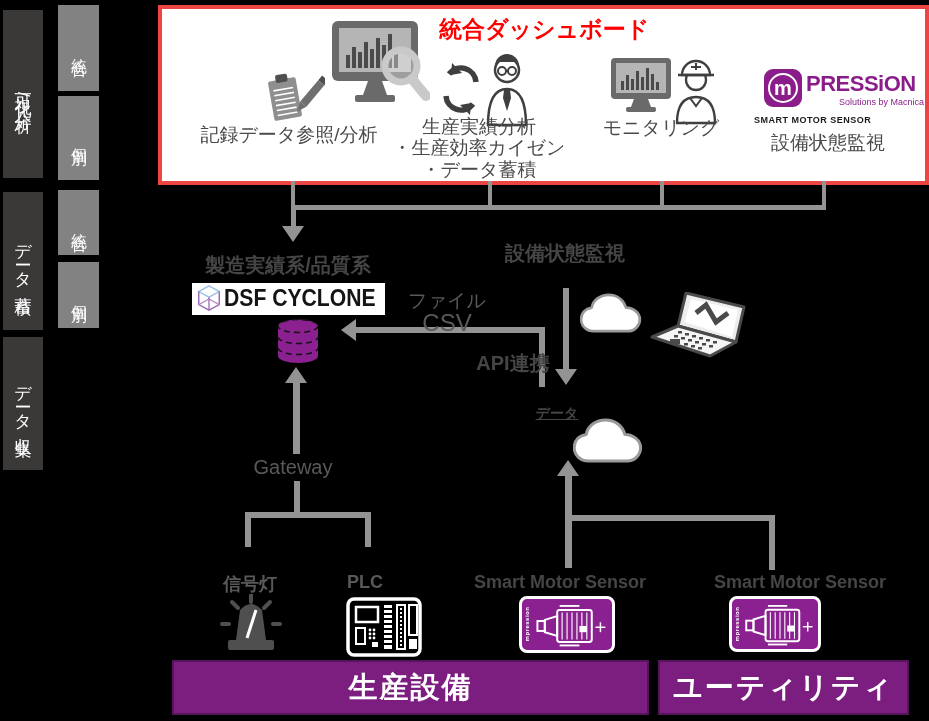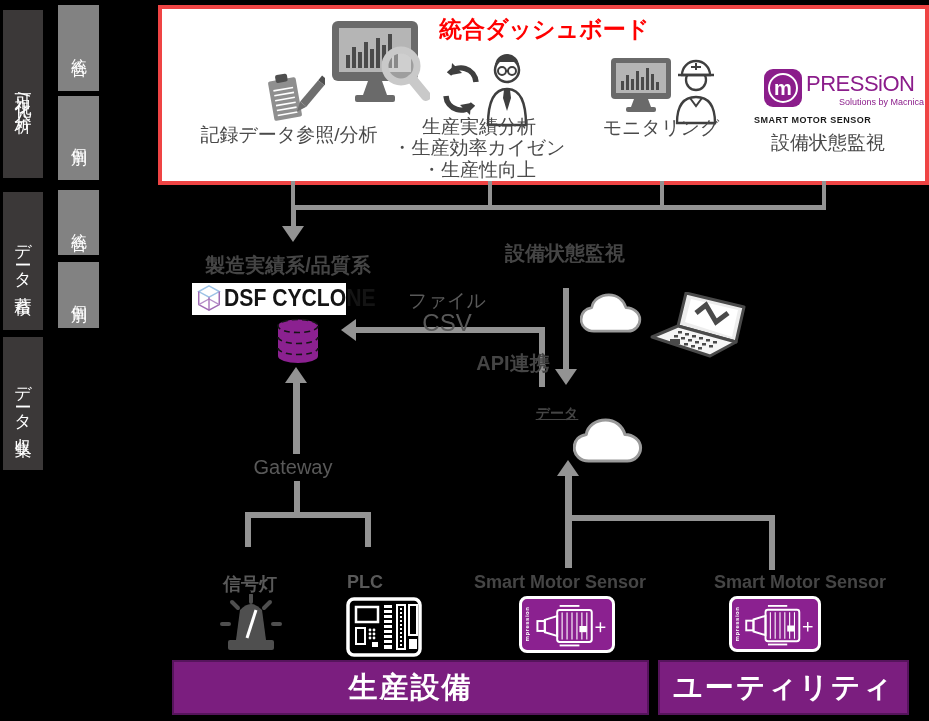--- a/index.html
+++ b/index.html
@@ -113,21 +113,21 @@
       <circle cx="18" cy="18" r="4" fill="none" stroke="#3f3f3f" stroke-width="2"></circle>
       <circle cx="28" cy="18" r="4" fill="none" stroke="#3f3f3f" stroke-width="2"></circle>
       <line x1="22" y1="18" x2="24" y2="18" stroke="#3f3f3f" stroke-width="2"></line>
       <path d="M4 72 C4 44 13 36 23 36 C33 36 42 44 42 72 Z" fill="#fff" stroke="#3f3f3f" stroke-width="2.5"></path>
       <polygon points="20,37 26,37 27,45 23,58 19,45" fill="#3f3f3f"></polygon>
     </svg>
 
     <div class="abs dash-lbl" style="left:217px;top:107px;width:200px;">
       <div>生産実績分析</div>
       <div>・生産効率カイゼン</div>
-      <div>・生産性向上</div>
+      <div>・データ蓄積</div>
     </div>
 
     <svg class="abs" style="left:448px;top:48px;" width="62" height="56" viewBox="0 0 62 56">
       <rect x="1" y="1" width="60" height="41" rx="4" fill="#6a6a6a"></rect>
       <rect x="6" y="6" width="50" height="30" fill="#b5b5b5"></rect>
       <g fill="#4a4a4a">
         <rect x="11" y="24" width="3" height="9"></rect>
           <rect x="16" y="18" width="3" height="15"></rect>
         <rect x="21" y="22" width="3" height="11"></rect>
           <rect x="26" y="14" width="3" height="19"></rect>
@@ -152,40 +152,40 @@
 
     <div class="abs dash-lbl" style="left:424px;top:108px;width:150px;">
       <div>モニタリング</div>
     </div>
 
     <div class="abs" style="left:602px;top:50px;width:170px;height:70px;">
       <div class="abs" style="left:0;top:10px;width:38px;height:38px;background:#8b1d8b;border-radius:9px;">
         <div class="abs" style="left:4px;top:4px;width:30px;height:30px;border:2.5px solid #fff;border-radius:50%;box-sizing:border-box;
                     display:flex;align-items:center;justify-content:center;color:#fff;font-weight:bold;font-size:20px;line-height:1;">m</div>
       </div>
-      <div class="abs" style="left:42px;top:12px;font-size:22px;font-weight:normal;color:#8b1d8b;letter-spacing:-0.5px;">PRESSiON</div>
+      <div class="abs" style="left:42px;top:12px;font-size:22px;font-weight:bold;color:#8b1d8b;letter-spacing:-0.5px;">PRESSiON</div>
       <div class="abs" style="left:42px;top:38px;width:118px;font-size:9px;color:#8b1d8b;text-align:right;">Solutions by Macnica</div>
       <div class="abs" style="left:-10px;top:56px;font-size:9px;font-weight:bold;color:#1a1a1a;letter-spacing:0.5px;">SMART MOTOR SENSOR</div>
     </div>
 
     <div class="abs dash-lbl" style="left:596px;top:123px;width:140px;">設備状態監視</div>
   </div>
 
   <div class="abs conn" style="left:291px;top:181px;width:4px;height:27px;"></div>
   <div class="abs conn" style="left:488px;top:181px;width:4px;height:27px;"></div>
   <div class="abs conn" style="left:660px;top:181px;width:4px;height:27px;"></div>
   <div class="abs conn" style="left:822px;top:181px;width:4px;height:27px;"></div>
   <div class="abs conn" style="left:291px;top:205px;width:535px;height:5px;"></div>
 
   <div class="abs conn" style="left:291px;top:208px;width:5px;height:19px;"></div>
   <div class="abs ah-down" style="left:282px;top:226px;"></div>
 
   <div class="abs blbl" style="left:188px;top:252px;width:200px;font-size:20px;">製造実績系/品質系</div>
 
-  <div class="abs" style="left:192px;top:283px;width:154px;height:32px;background:#fff;">
+  <div class="abs" style="left:192px;top:283px;width:193px;height:32px;background:#fff;">
     <svg class="abs" style="left:4px;top:2px;" width="26" height="28" viewBox="0 0 26 30">
       <polygon points="13,1 24,7 13,13 2,7" fill="none" stroke="#9dc3e6" stroke-width="1.6"></polygon>
       <polyline points="2,7 2,21 13,27 24,21 24,7" fill="none" stroke="#a06bb5" stroke-width="1.6"></polyline>
       <polyline points="2,21 13,15 24,21" fill="none" stroke="#b58fc9" stroke-width="1.4"></polyline>
       <line x1="13" y1="13" x2="13" y2="27" stroke="#a06bb5" stroke-width="1.4"></line>
     </svg>
     <div class="abs" style="left:32px;top:2px;font-size:23px;font-weight:bold;color:#141414;transform:scaleX(0.92);transform-origin:left;white-space:nowrap;">DSF CYCLONE</div>
   </div>
 
   <svg class="abs" style="left:276px;top:318px;" width="44" height="47" viewBox="0 0 44 47">

